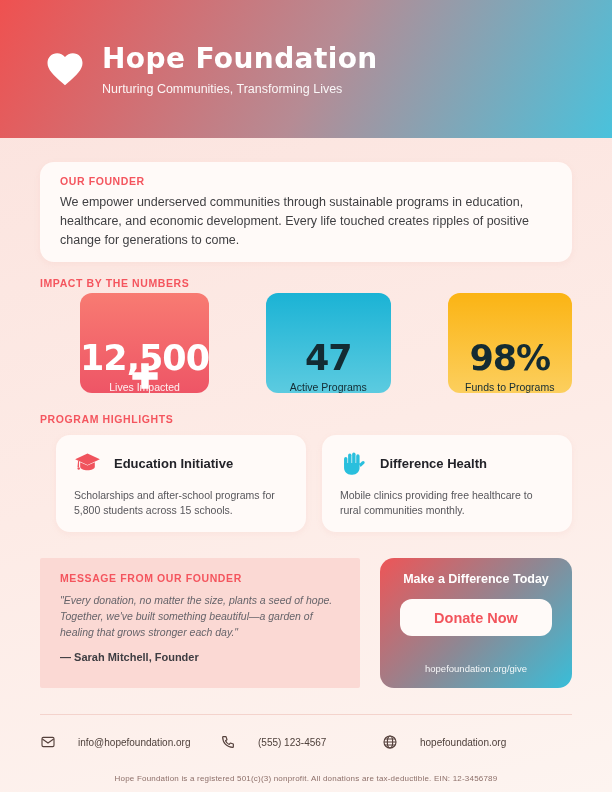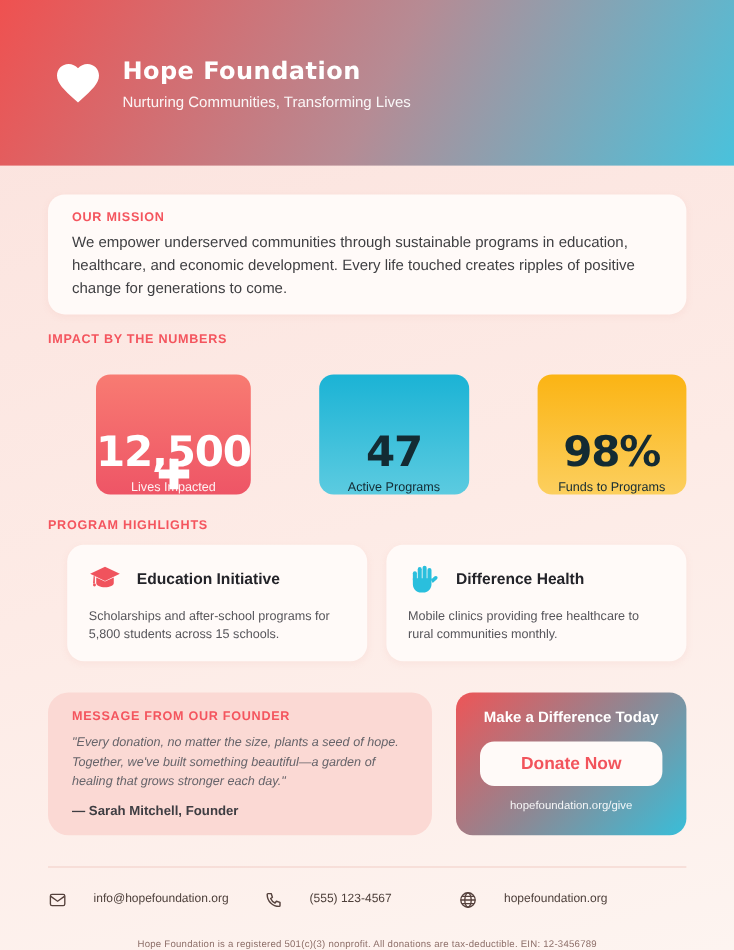--- a/index.html
+++ b/index.html
@@ -6,34 +6,34 @@
   html,body { width:612px; height:792px; }
   body { font-family:"Liberation Sans", sans-serif; }
   .page { width:612px; height:792px; overflow:hidden;
           background:linear-gradient(165deg,#fbe2dd 0%,#fdebe6 55%,#fdf4f0 100%); }
 
   
   .header { height:138px; padding:0 44px;
             background:linear-gradient(118deg,#ef5150 0%,#b68b94 52%,#49c2dc 100%);
             display:flex; align-items:center; }
   .heart { width:42px; height:42px; margin-right:16px; flex:0 0 auto; }
-  .header-title { color:#ffffff; font-size:20px; font-weight:bold; letter-spacing:.4px;
+  .header-title { color:#ffffff; font-size:28px; font-weight:bold; letter-spacing:.4px;
                   font-family:"DejaVu Sans","Liberation Sans",sans-serif; }
   .header-sub { color:rgba(255,255,255,.93); font-size:12.5px; margin-top:7px; }
 
   .main { padding:0 40px; }
   .sec-head { color:#f4555e; font-size:10.5px; font-weight:bold; letter-spacing:.6px; }
 
   
   .mission-card { margin-top:24px; background:#fffaf8; border-radius:14px;
                   padding:13px 20px 12px; box-shadow:0 2px 6px rgba(225,150,140,.10); }
   .mission-text { margin-top:6px; font-size:12.5px; line-height:1.52; color:#3f3f42; }
 
   
-  .impact-head { margin:15px 0 23px; }
+  .impact-head { margin:15px 0 4px; }
   .stats { display:grid; grid-template-columns:repeat(3,1fr); gap:17px; }
   .stat-card { height:100px; border-radius:12px; position:relative;
                display:flex; flex-direction:column; align-items:center; justify-content:flex-end;margin-left:40px; }
   .stat-red    { background:linear-gradient(180deg,#f87b72 0%,#ee5566 100%); color:#ffffff; }
   .stat-teal   { background:linear-gradient(180deg,#1bb3d5 0%,#5ccbe0 100%); color:#132b33; }
   .stat-yellow { background:linear-gradient(180deg,#fbb414 0%,#fccf5e 100%); color:#132b33; }
   .stat-value { font-size:35px; font-weight:bold; letter-spacing:-1px;
                 font-family:"DejaVu Sans","Liberation Sans",sans-serif; }
   .stat-label { font-size:10.5px; margin-top:3px; }
   .stat-red .stat-label { color:rgba(255,255,255,.92); }
@@ -45,32 +45,32 @@
   .programs { display:grid; grid-template-columns:repeat(2,1fr); gap:16px;padding-left:16px; }
   .program-card { background:#fffaf8; border-radius:14px; padding:15px 18px 14px; min-height:96px;
                   box-shadow:0 2px 6px rgba(225,150,140,.10); }
   .program-top { display:flex; align-items:center; gap:13px; }
   .program-icon { width:27px; height:27px; flex:0 0 auto; }
   .program-title { font-size:13px; font-weight:bold; color:#232329; }
   .program-desc { margin-top:11px; font-size:10.5px; line-height:1.45; color:#57565b; max-width:215px; }
 
   
   .bottom-row { display:flex; gap:20px; margin-top:26px; }
-  .founder-card { width:320px; background:#fbd9d4; border-radius:17px; padding:14px 20px; }
+  .founder-card { width:320px; background:#fbd9d4; border-radius:2px; padding:14px 20px; }
   .founder-quote { margin-top:9px; font-size:10.5px; font-style:italic; line-height:1.5; color:#66646a; }
   .founder-attr { margin-top:10px; font-size:11px; font-weight:bold; color:#3e3d42; }
   .donate-card { width:192px; border-radius:14px; padding:14px;
                  background:linear-gradient(135deg,#ee5557 0%,#8d8894 52%,#38bed9 100%);
                  display:flex; flex-direction:column; align-items:center; }
   .donate-head { color:#ffffff; font-size:12.5px; font-weight:bold; }
   .donate-btn { margin-top:13px; width:152px; height:37px; background:#fffaf8; border:none;
                 border-radius:12px; display:flex; align-items:center; justify-content:center;
                 color:#f2545c; font-size:14.5px; font-weight:bold; cursor:pointer;
                 font-family:"Liberation Sans",sans-serif; }
-  .donate-url { margin-top:11px; color:rgba(255,255,255,.92); font-size:9.5px;text-align:center; }
+  .donate-url { margin-top:27px; color:rgba(255,255,255,.92); font-size:9.5px;text-align:center; }
 
   
   .footer { margin:26px 0 0; border-top:1px solid #f4d3cc; padding-top:19px; }
   .contacts { display:flex; align-items:center; }
   .contact { display:flex; align-items:center; gap:22px; font-size:10px; color:#4e403b; cursor:pointer; }
   .contact svg { width:16px; height:16px; flex:0 0 auto; }
   .c1 { width:180px; } .c2 { width:162px; }
   .fine-print { margin-top:24px; text-align:center; font-size:8px; color:#8d6f69; letter-spacing:.2px; }
 </style>
 </head>
@@ -84,21 +84,21 @@
     </svg>
     <div>
       <div class="header-title">Hope Foundation</div>
       <div class="header-sub">Nurturing Communities, Transforming Lives</div>
     </div>
   </div>
 
   <div class="main">
 
     <div class="mission-card">
-      <div class="sec-head">OUR MISSION</div>
+      <div class="sec-head">OUR FOUNDER</div>
       <div class="mission-text">We empower underserved communities through sustainable programs in education, healthcare, and economic development. Every life touched creates ripples of positive change for generations to come.</div>
     </div>
 
     <div class="sec-head impact-head">IMPACT BY THE NUMBERS</div>
     <div class="stats">
       <div class="stat-card stat-red">
         <div class="stat-value">12,500</div>
         <div class="stat-label">Lives Impacted</div>
         <svg class="plus-badge" viewBox="0 0 24 24">
           <path fill="#ffffff" d="M9.2 2.5h5.6v6.7h6.7v5.6h-6.7v6.7H9.2v-6.7H2.5V9.2h6.7z"></path>

